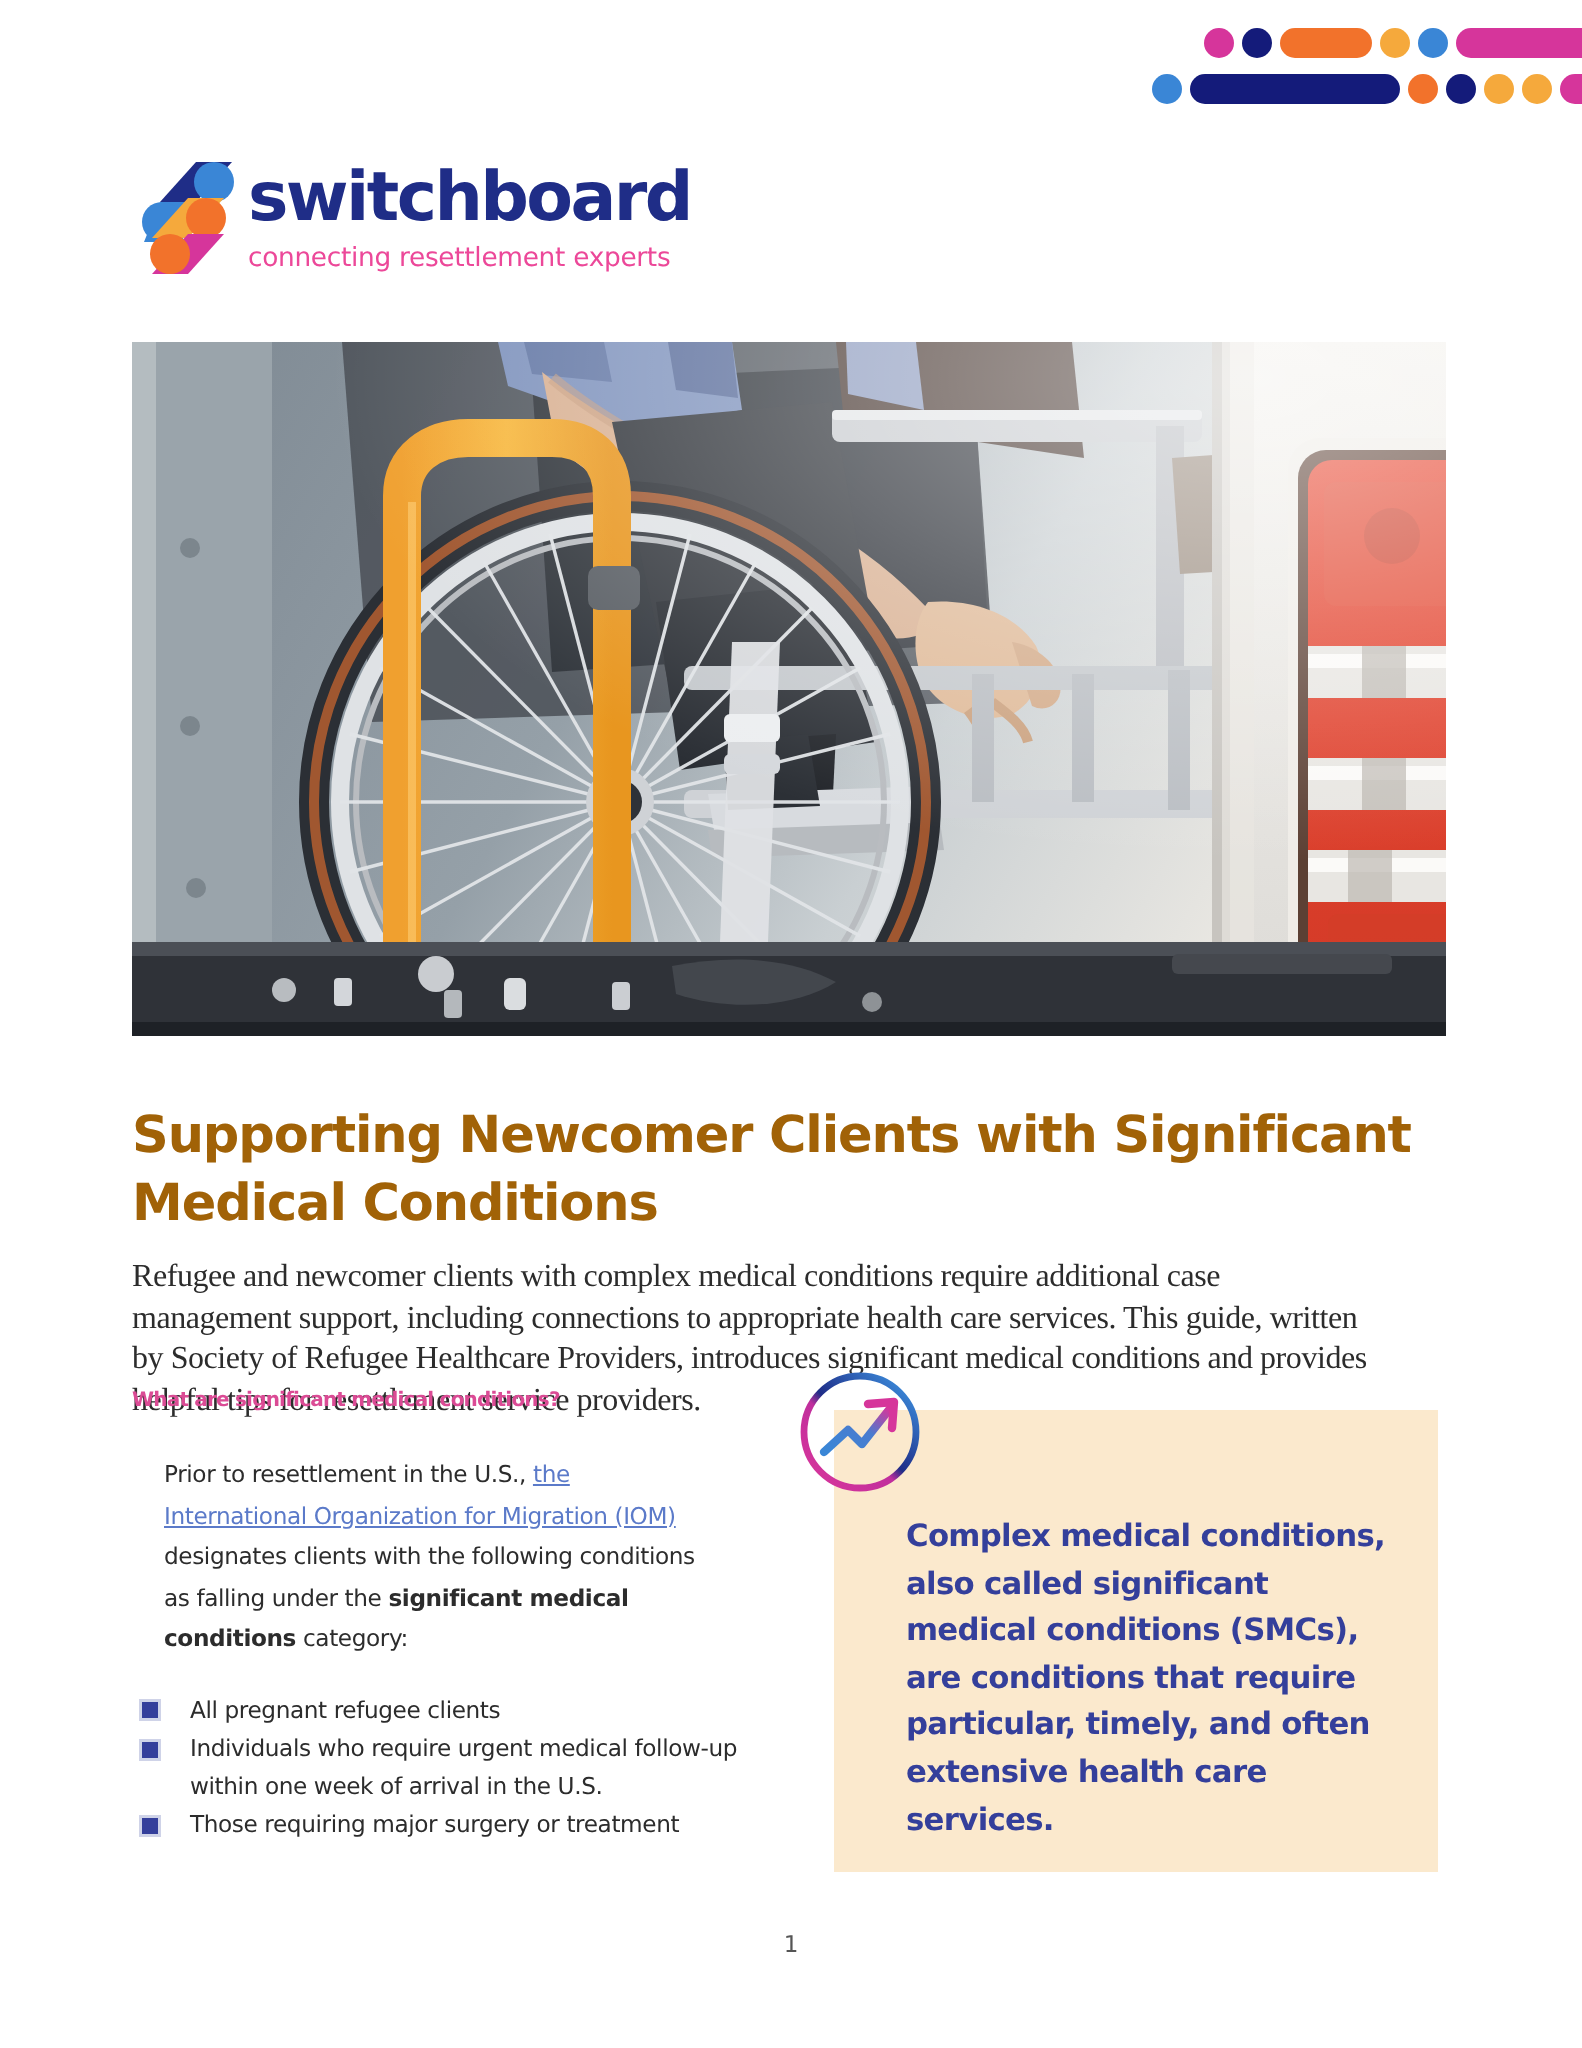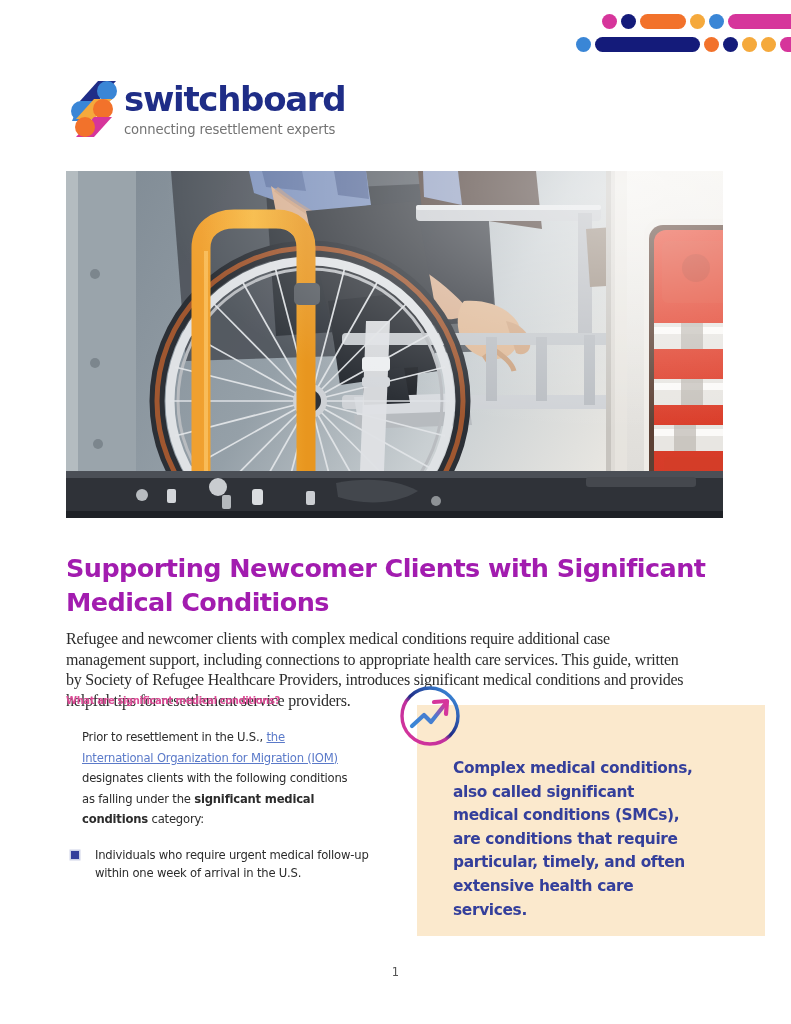--- a/index.html
+++ b/index.html
@@ -77,21 +77,21 @@
   .logo-word {
     font-size: 34px;
     font-weight: bold;
     color: #1f2d87;
     letter-spacing: -1.3px;
     line-height: 44px;
     font-family: "DejaVu Sans", sans-serif;
   }
   .logo-tag {
     font-size: 13.2px;
-    color: #737373;
+    color: #ec4899;
     letter-spacing: -0.15px;
     line-height: 15px;
     margin-top: 1px;
     font-family: "DejaVu Sans", sans-serif;
   }
 
   
   .hero {
     position: absolute;
     left: 66px;
@@ -105,21 +105,21 @@
 
   
   .headline {
     position: absolute;
     left: 66px;
     top: 534px;
     width: 648px;
     font-family: "DejaVu Sans", sans-serif;
     font-size: 25.5px;
     font-weight: bold;
-    color: #a21caf;
+    color: #a16207;
     line-height: 34px;
     letter-spacing: -0.55px;
   }
 
   
   .intro {
     position: absolute;
     left: 66px;
     top: 613px;
     width: 620px;
@@ -185,21 +185,21 @@
     height: 8px;
     background: #343f9b;
     box-shadow: 0 0 0 1.5px #cfd3e8;
   }
 
   
   .callout {
     position: absolute;
     left: 417px;
     top: 705px;
-    width: 348px;
+    width: 302px;
     height: 231px;
     background: #fbe9cd;
   }
   .callout-text {
     position: absolute;
     left: 36px;
     top: 52px;
     width: 240px;
     font-family: "DejaVu Sans", sans-serif;
     font-size: 15.4px;
@@ -469,21 +469,29 @@
   <div class="left-col">
     <h2 class="sec-head">What are significant medical conditions?</h2>
 
     <p class="body-copy">
       <span>Prior to resettlement in the U.S., </span><a class="inline-link" href="#">the International Organization for Migration (IOM)</a><span> designates clients with the following conditions as falling under the </span><span class="inline-strong">significant medical conditions</span><span> category:</span>
     </p>
 
     <ul class="bullets">
       <li>
         <span class="sq"></span>
+        <span>All pregnant refugee clients</span>
+      </li>
+      <li>
+        <span class="sq"></span>
         <span>Individuals who require urgent medical follow-up within one week of arrival in the U.S.</span>
+      </li>
+      <li>
+        <span class="sq"></span>
+        <span>Those requiring major surgery or treatment</span>
       </li>
     </ul>
   </div>
 
   <div class="callout">
     <div class="callout-text">Complex medical conditions, also called significant medical conditions (SMCs), are conditions that require particular, timely, and often extensive health care services.</div>
   </div>
   <div class="callout-icon">
     <svg viewBox="0 0 64 64" xmlns="http://www.w3.org/2000/svg">
       <defs>

